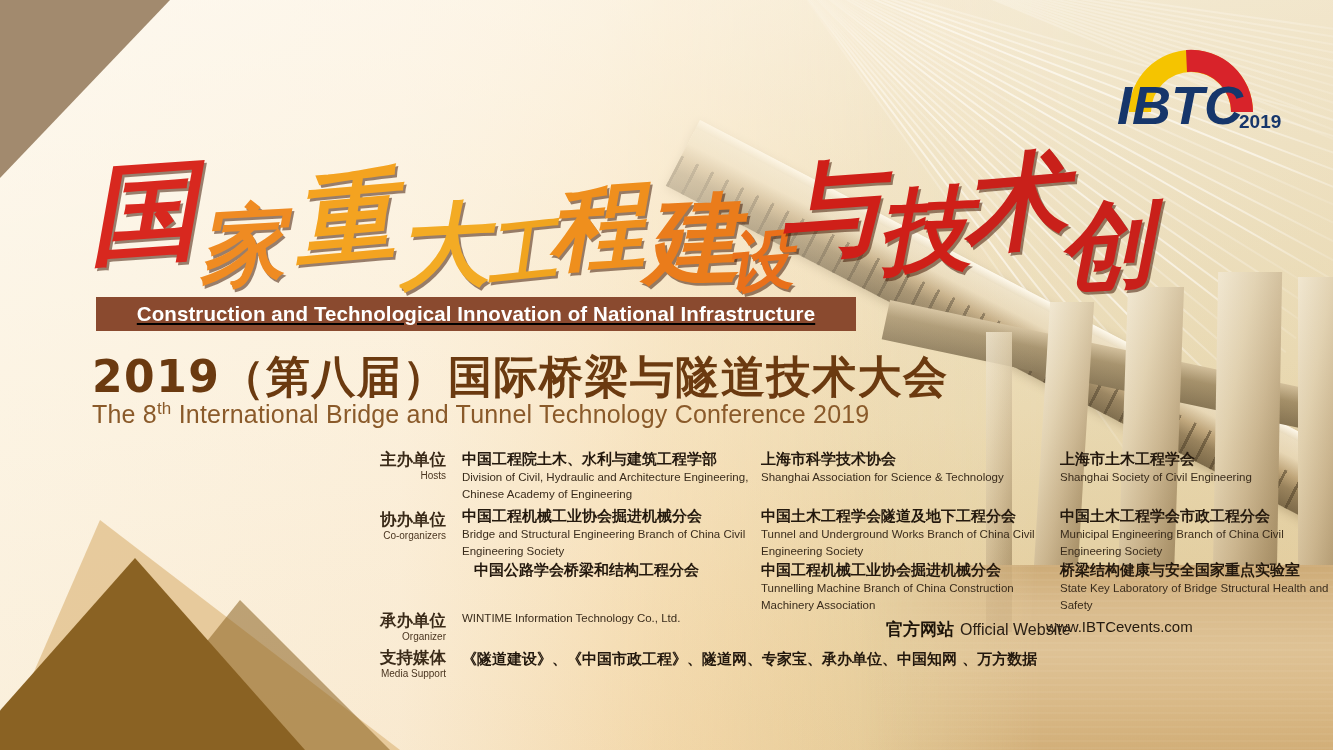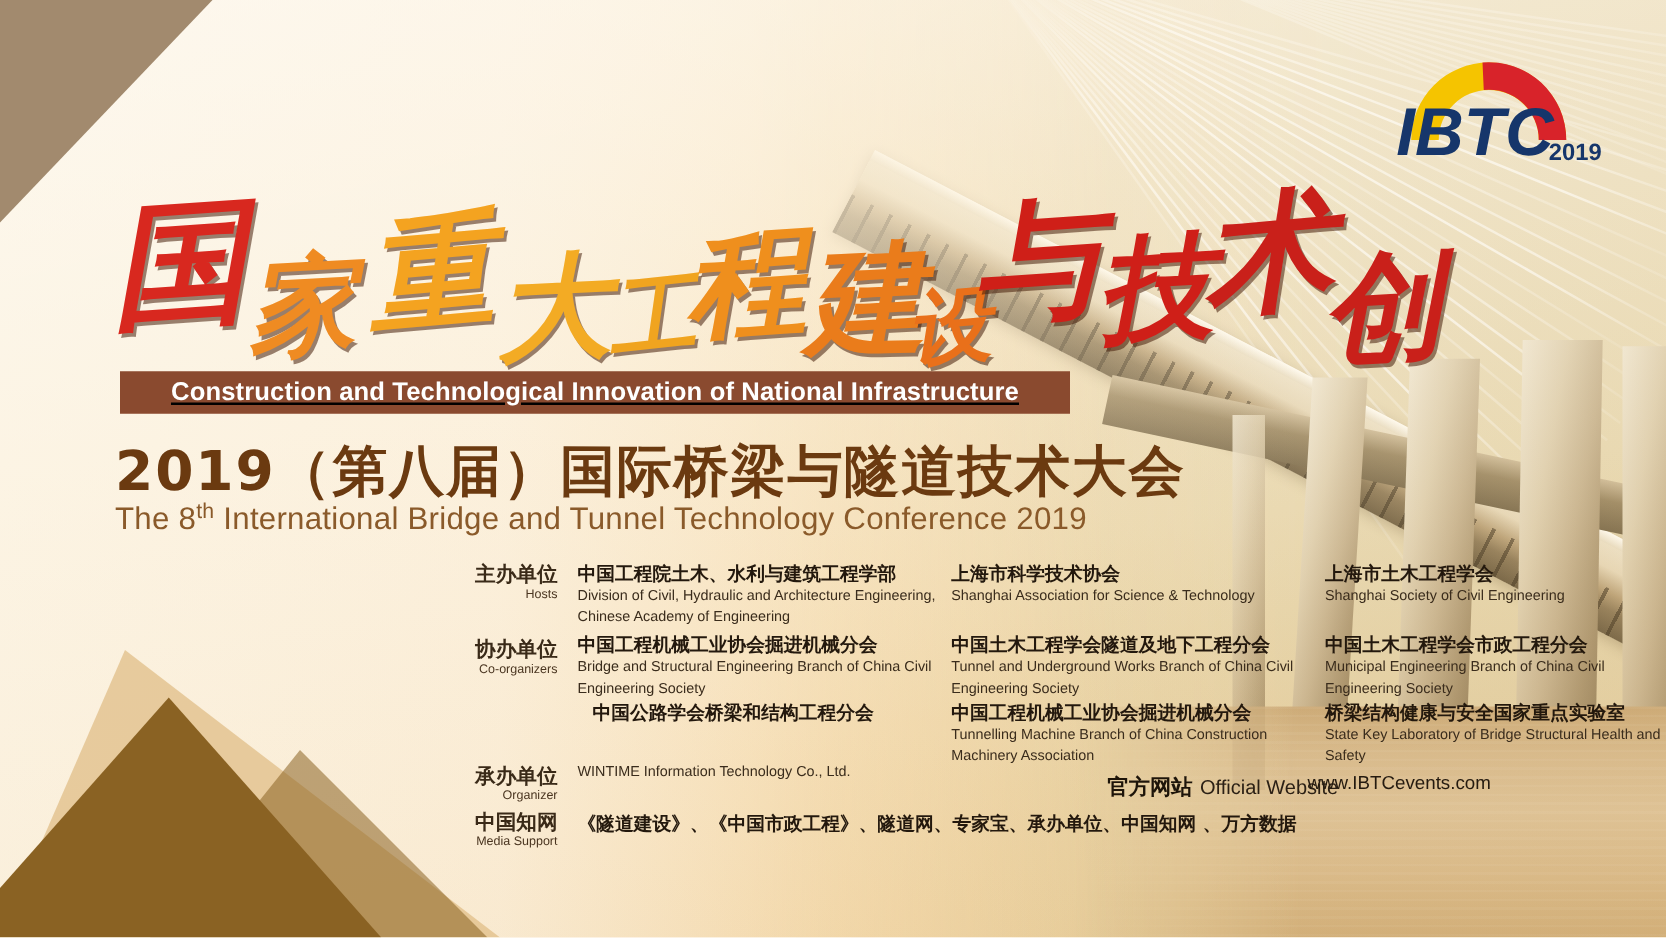--- a/index.html
+++ b/index.html
@@ -427,21 +427,21 @@
   </div>
 
   <div class="website">
     <span class="cn">官方网站</span>
     <span class="en">Official Website</span>
     <span class="url">www.IBTCevents.com</span>
   </div>
 
   <div class="media-row">
     <div class="label">
-      <div class="cn">中国知网</div>
+      <div class="cn">支持媒体</div>
       <div class="en">Media Support</div>
     </div>
   </div>
   <div class="media-list">
     <div class="cn">《隧道建设》、《中国市政工程》、隧道网、专家宝、承办单位、中国知网 、万方数据</div>
   </div>
 
 
 </div>
 

